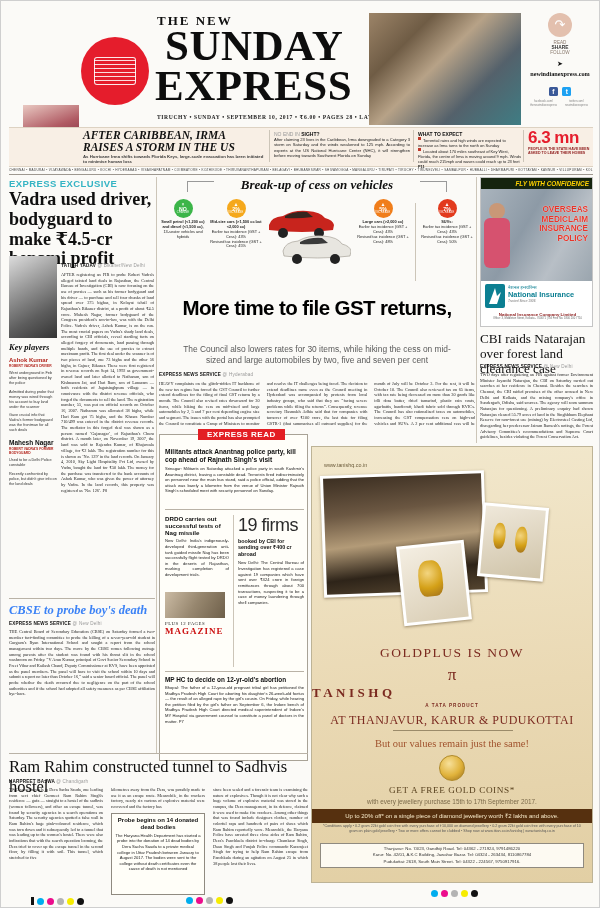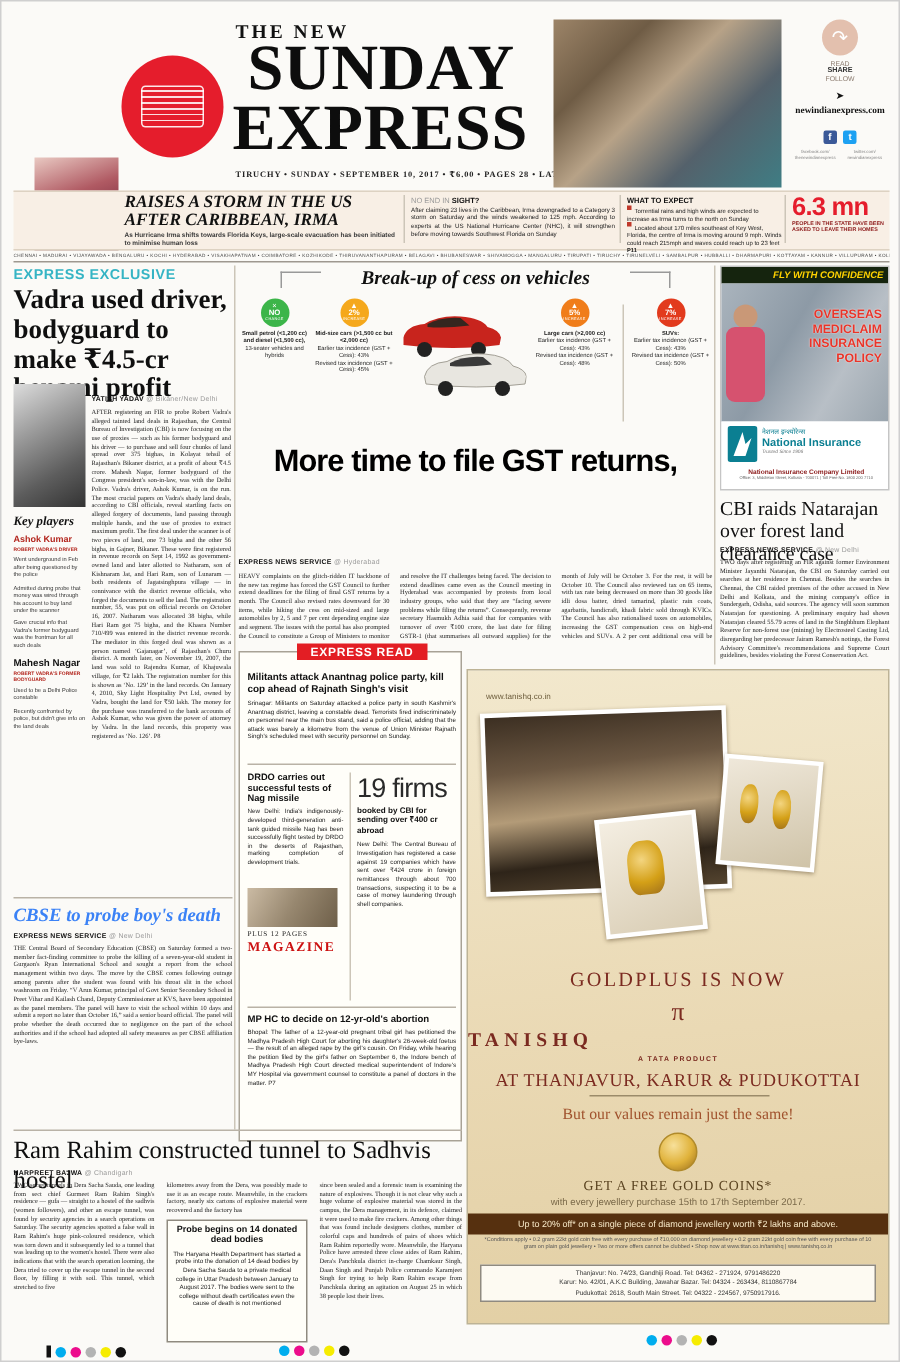--- a/index.html
+++ b/index.html
@@ -91,22 +91,22 @@
       <span class="sicon" style="background:#1da1f2;">t</span>
     </div>
     <div style="display:flex;gap:3px;justify-content:center;margin-top:1px;">
       <span style="font-size:2.9px;color:#888;width:30px;">facebook.com/ thenewindianexpress</span>
       <span style="font-size:2.9px;color:#888;width:30px;">twitter.com/ newindianexpress</span>
     </div>
   </div>
 
   <div class="abs strip" style="left:8px;top:126px;width:584px;height:38px;"></div>
   <div class="abs serif" style="left:82px;top:129px;width:190px;font-size:11.5px;font-weight:bold;font-style:italic;line-height:1.0;color:#111;">
+    <div>AFTER CARIBBEAN, IRMA</div>
     <div>RAISES A STORM IN THE US</div>
-    <div>AFTER CARIBBEAN, IRMA</div>
   </div>
   <div class="abs" style="left:82px;top:152.5px;width:182px;font-size:4.3px;font-weight:bold;color:#3a3a3a;line-height:1.2;">As Hurricane Irma shifts towards Florida Keys, large-scale evacuation has been initiated to minimise human loss</div>
   <div class="rule-v" style="left:268px;top:129px;height:32px;"></div>
   <div class="abs" style="left:273px;top:129.5px;width:136px;">
     <div style="font-size:5px;">
       <span style="color:#999;">NO END IN</span>
       <span style="color:#111;font-weight:bold;">SIGHT?</span>
     </div>
     <div class="body-sans" style="height:26px;">After claiming 23 lives in the Caribbean, Irma downgraded to a Category 3 storm on Saturday and the winds weakened to 125 mph. According to experts at the US National Hurricane Center (NHC), it will strengthen before moving towards Southwest Florida on Sunday</div>
   </div>
@@ -211,20 +211,21 @@
       </div>
       <div class="cess-t"><b>SUVs:</b>
         <span>Earlier tax incidence (GST + Cess): 43%</span><br>
         <span>Revised tax incidence (GST + Cess): 50%</span></div>
     </div>
   </div>
 
   <div class="abs sans" style="left:158px;top:297px;width:316px;text-align:center;font-size:20.5px;font-weight:bold;letter-spacing:-.6px;line-height:1.02;color:#000;">
     <div>More time to file GST returns,</div>
   </div>
+  <div class="abs sans" style="left:173px;top:343px;width:286px;text-align:center;font-size:8.4px;line-height:1.3;color:#5a5a5a;">The Council also lowers rates for 30 items, while hiking the cess on mid-sized and large automobiles by two, five and seven per cent</div>
   <div class="abs byline" style="left:158px;top:371px;">
     <span>EXPRESS NEWS SERVICE</span> <span class="loc">@ Hyderabad</span>
   </div>
   <div class="abs body-text" style="left:158px;top:380px;width:316px;height:49px;column-count:3;column-gap:7px;">HEAVY complaints on the glitch-ridden IT backbone of the new tax regime has forced the GST Council to further extend deadlines for the filing of final GST returns by a month. The Council also revised rates downward for 30 items, while hiking the cess on mid-sized and large automobiles by 2, 5 and 7 per cent depending engine size and segment. The issues with the portal has also prompted the Council to constitute a Group of Ministers to monitor and resolve the IT challenges being faced. The decision to extend deadlines came even as the Council meeting in Hyderabad was accompanied by protests from local industry groups, who said that they are “facing severe problems while filing the returns”. Consequently, revenue secretary Hasmukh Adhia said that for companies with turnover of over ₹100 crore, the last date for filing GSTR-1 (that summarises all outward supplies) for the month of July will be October 3. For the rest, it will be October 10. The Council also reviewed tax on 65 items, with tax rate being decreased on more than 30 goods like idli dosa batter, dried tamarind, plastic rain coats, agarbattis, handicraft, khadi fabric sold through KVICs. The Council has also rationalised taxes on automobiles, increasing the GST compensation cess on high-end vehicles and SUVs. A 2 per cent additional cess will be levied on mid-sized cars, 5 per cent on large cars and 7 per cent on SUVs, taking the total incidence of taxation to around pre-GST levels. However, Finance Minister Arun Jaitley said that there will be no change in cess for small petrol and diesel cars. P11</div>
 
   <div class="abs" style="left:479px;top:176px;width:113px;height:150px;border:1px solid #c5c5c5;box-sizing:border-box;background:#fff;">
     <div class="ins-banner">FLY WITH CONFIDENCE</div>
     <div class="ins-photo" style="position:relative;height:92px;">
       <div class="abs" style="left:8px;top:14px;width:16px;height:16px;border-radius:50%;background:#c99877;"></div>
       <div class="abs" style="left:3px;top:29px;width:26px;height:50px;border-radius:6px;background:#d6526f;"></div>

